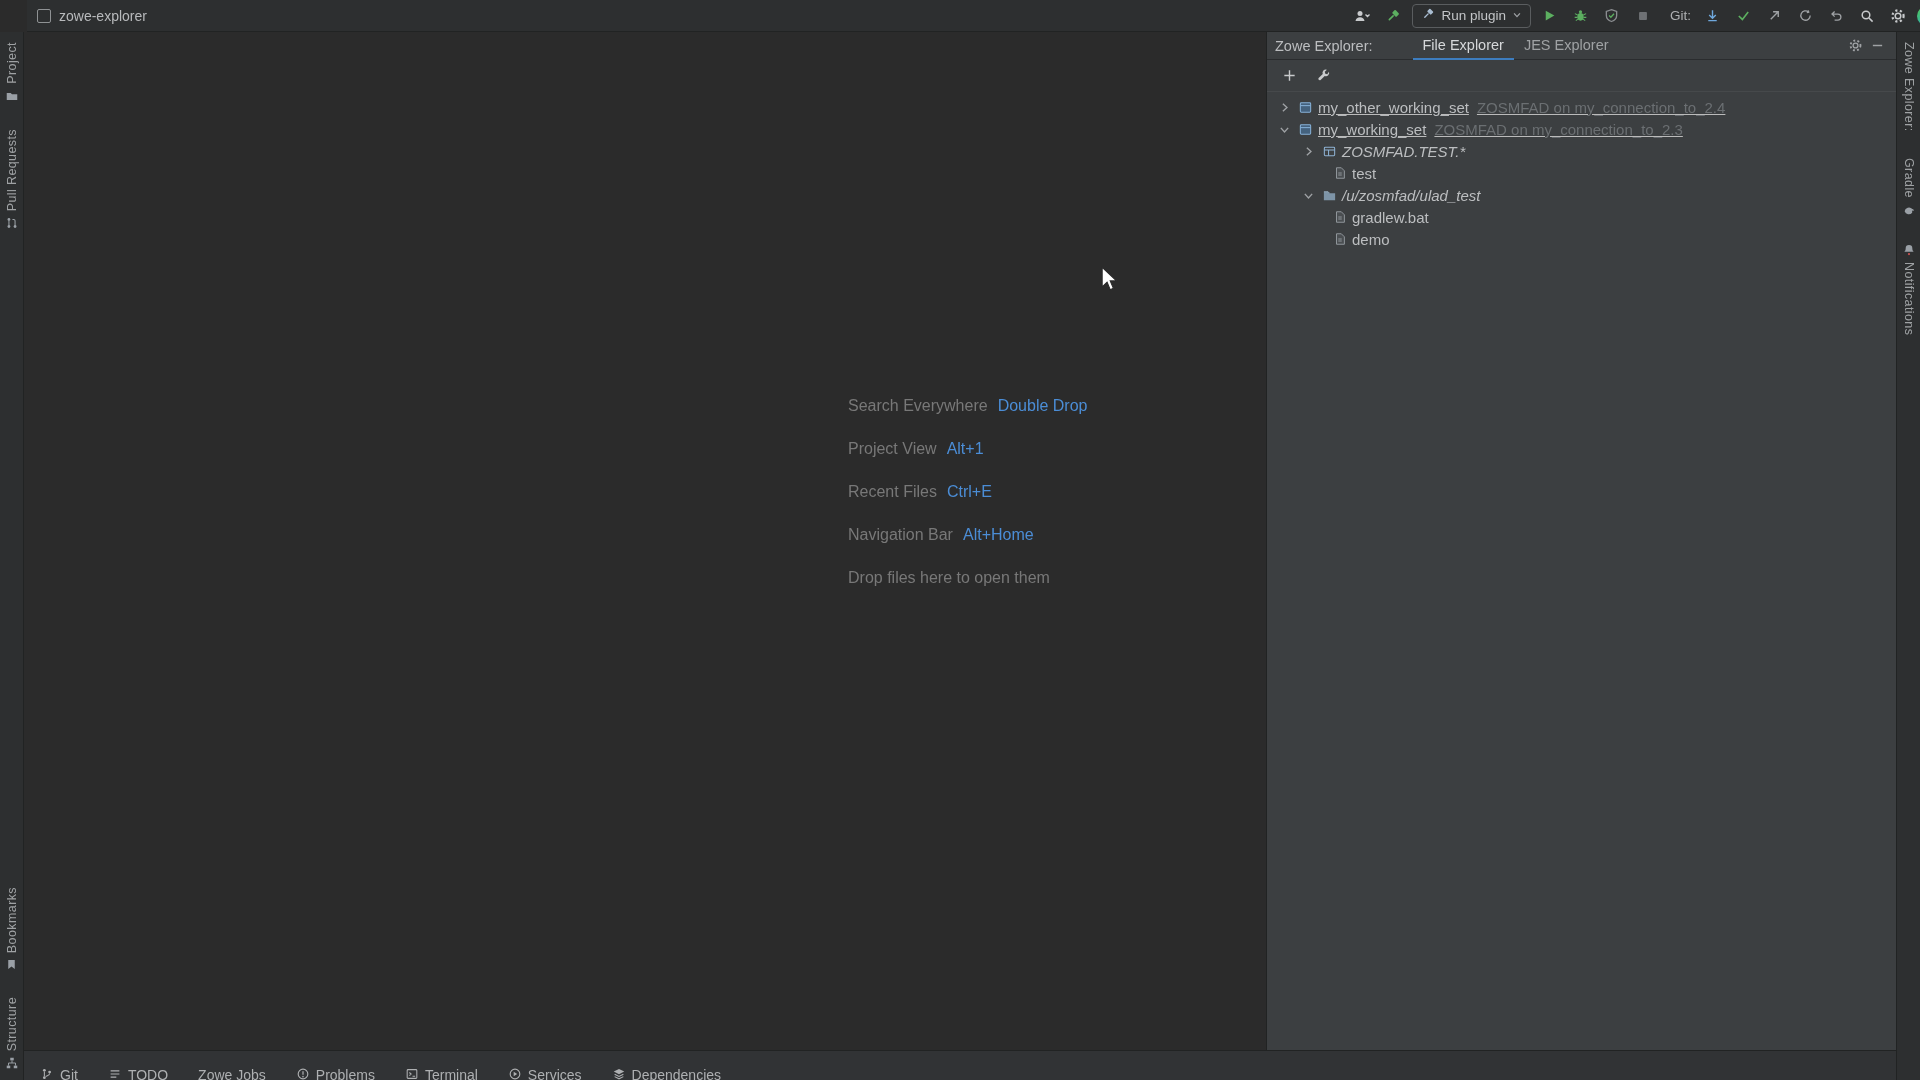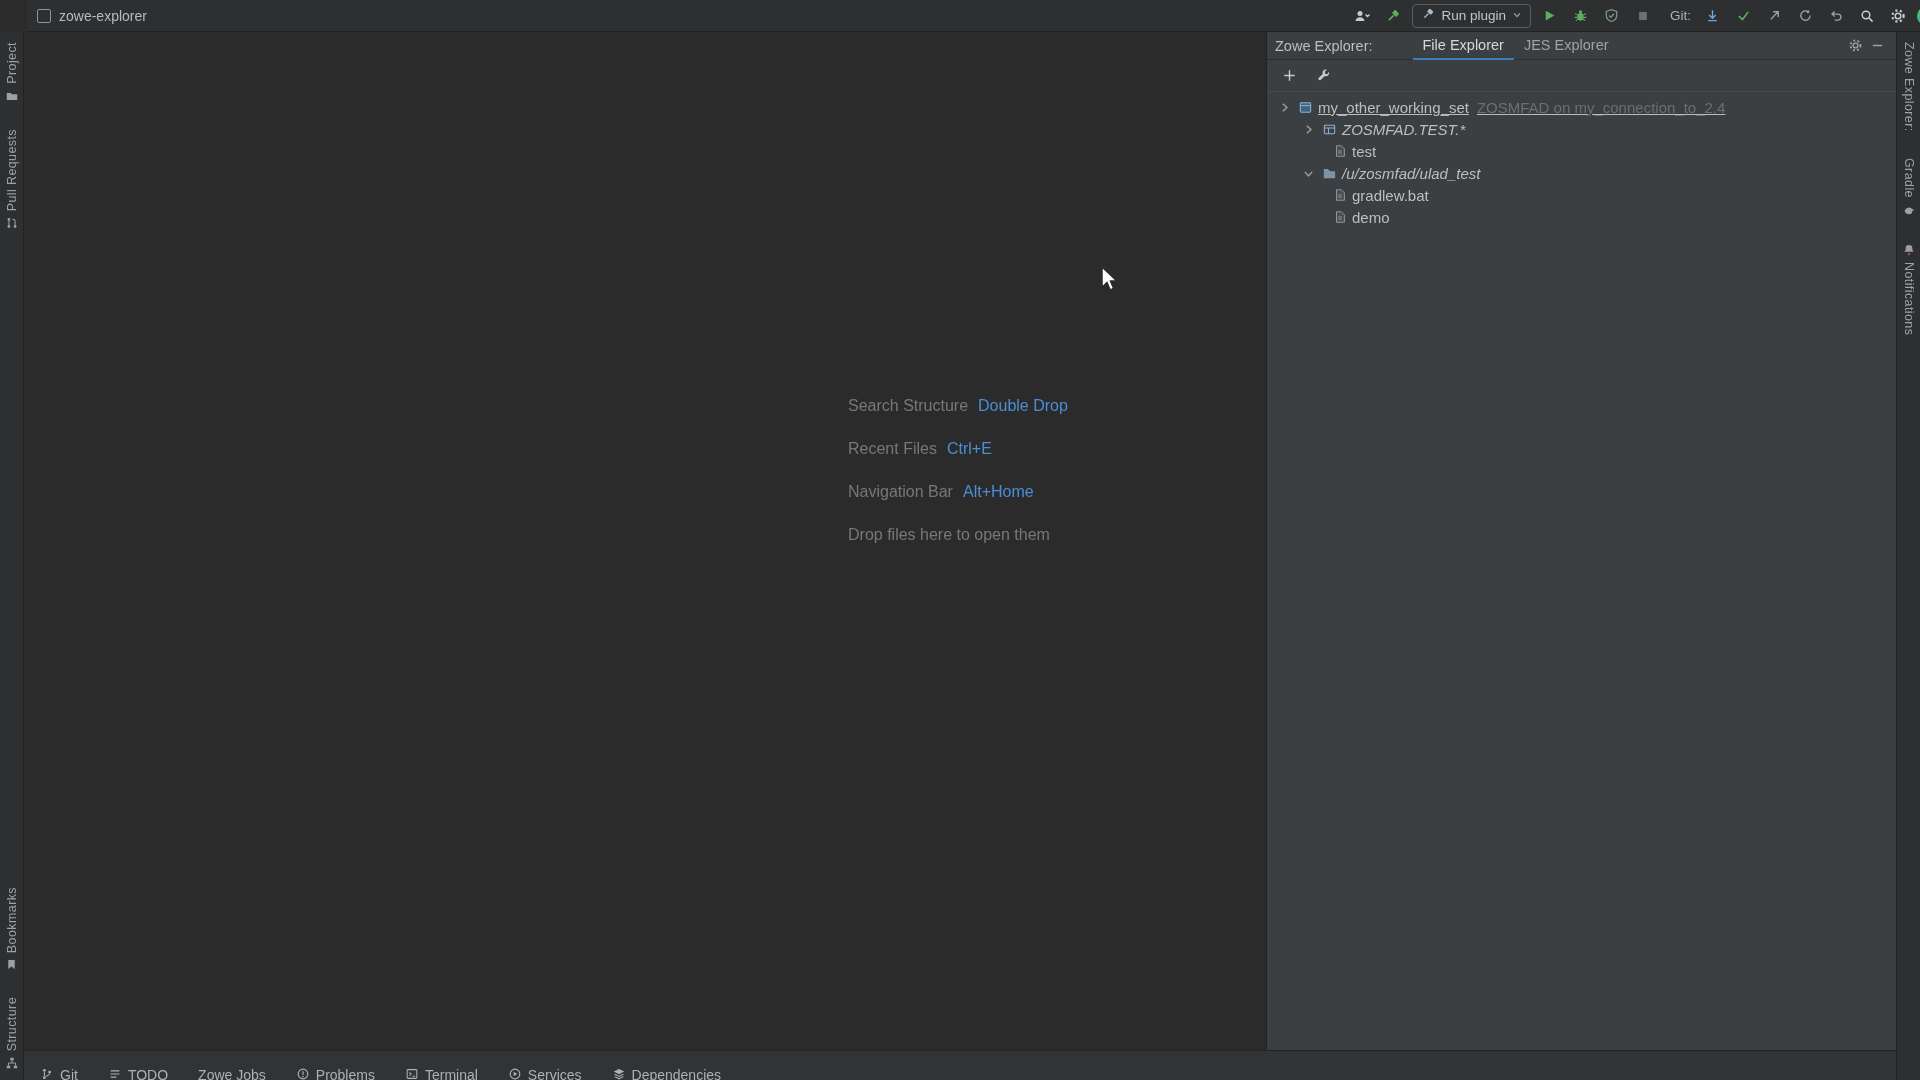--- a/index.html
+++ b/index.html
@@ -255,22 +255,26 @@
           <span class="vlabel">Notifications</span>
         </div>
       </div>
       <div></div>
     </div>
   </nav>
 
   <main class="editor">
     <div class="hints">
       <div class="hint-row">
-        <span class="hint-label">Search Structure</span>
+        <span class="hint-label">Search Everywhere</span>
         <span class="hint-key">Double Drop</span>
+      </div>
+      <div class="hint-row">
+        <span class="hint-label">Project View</span>
+        <span class="hint-key">Alt+1</span>
       </div>
       <div class="hint-row">
         <span class="hint-label">Recent Files</span>
         <span class="hint-key">Ctrl+E</span>
       </div>
       <div class="hint-row">
         <span class="hint-label">Navigation Bar</span>
         <span class="hint-key">Alt+Home</span>
       </div>
       <div class="hint-row">
@@ -329,20 +333,35 @@
         <span class="node-icon">
           <svg width="15" height="15" viewBox="0 0 16 16">
               <rect x="2.5" y="3" width="11" height="10" rx="1" fill="#44627e" stroke="#86b1d8" stroke-width="1.1"></rect>
               <path d="M2.5 6h11" stroke="#86b1d8" stroke-width="1.1"></path>
             </svg>
         </span>
         <span class="node-label">my_other_working_set</span>
         <span class="node-detail">ZOSMFAD on my_connection_to_2.4</span>
       </div>
 
+      <div class="tree-row lvl0">
+        <span class="chev">
+          <svg width="13" height="13" viewBox="0 0 16 16">
+              <path d="M3.5 6 L8 11 L12.5 6" fill="none" stroke="#9fa2a5" stroke-width="1.7"></path>
+            </svg>
+        </span>
+        <span class="node-icon">
+          <svg width="15" height="15" viewBox="0 0 16 16">
+              <rect x="2.5" y="3" width="11" height="10" rx="1" fill="#44627e" stroke="#86b1d8" stroke-width="1.1"></rect>
+              <path d="M2.5 6h11" stroke="#86b1d8" stroke-width="1.1"></path>
+            </svg>
+        </span>
+        <span class="node-label">my_working_set</span>
+        <span class="node-detail">ZOSMFAD on my_connection_to_2.3</span>
+      </div>
 
       <div class="tree-row lvl1">
         <span class="chev">
           <svg width="13" height="13" viewBox="0 0 16 16">
               <path d="M6 3.5 L11 8 L6 12.5" fill="none" stroke="#9fa2a5" stroke-width="1.7"></path>
             </svg>
         </span>
         <span class="node-icon">
           <svg width="15" height="15" viewBox="0 0 16 16">
               <rect x="2.5" y="3.5" width="11" height="9" rx="1" fill="none" stroke="#8fb3d4" stroke-width="1.1"></rect>

